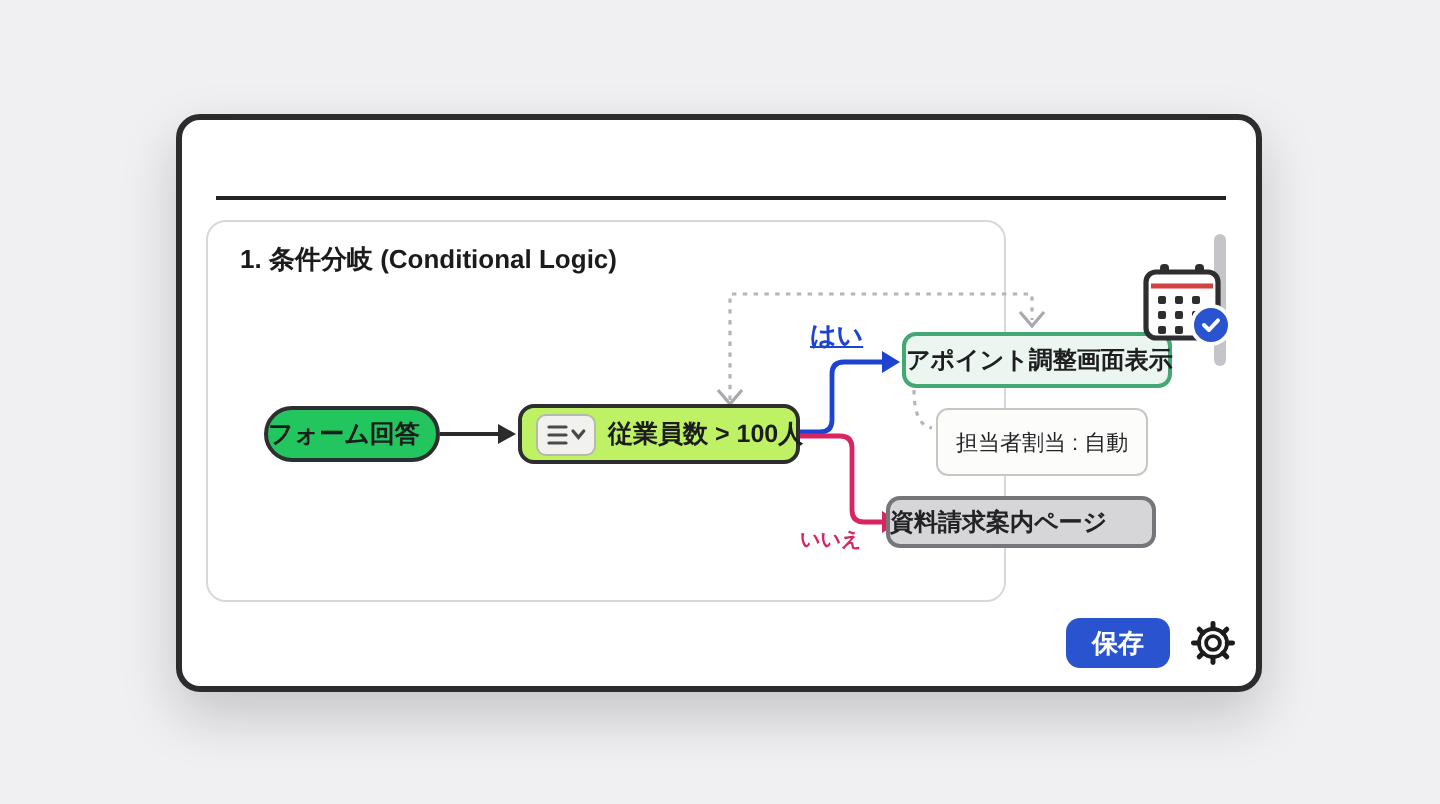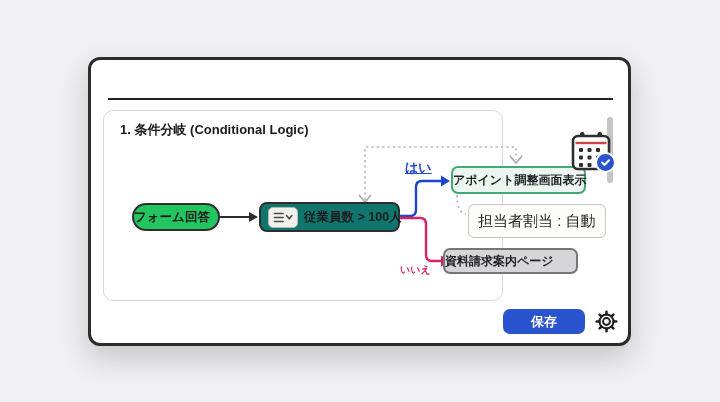--- a/index.html
+++ b/index.html
@@ -51,21 +51,21 @@
 
   
   .node{position:absolute;box-sizing:border-box;display:flex;align-items:center;justify-content:flex-start;white-space:nowrap;}
   .pill{
     left:28px;top:92px;width:88px;height:28px;
     background:#22c55e;border:2px solid #2e2e30;border-radius:15px;
     font-size:12.5px;font-weight:700;
   }
   .cond{
     left:155px;top:91px;width:141px;height:30px;
-    background:#0f766e;border:2px solid #2e2e30;border-radius:8px;
+    background:#bef264;border:2px solid #2e2e30;border-radius:8px;
     font-size:12.5px;font-weight:700;gap:6px;justify-content:flex-start;padding:0 7px;
   }
   .dd-btn{
     width:30px;height:21px;box-sizing:border-box;flex:0 0 auto;
     background:#f1f1ee;border:1px solid #b8b8b2;border-radius:5px;
     display:flex;align-items:center;justify-content:center;cursor:pointer;
   }
   .badge{
     position:absolute;left:156px;top:69px;
     background:var(--badge-bg,#20398f);color:#fff;
@@ -82,21 +82,21 @@
   }
   .target-yes{
     left:347px;top:55px;width:135px;height:28px;
     background:var(--approve-bg,#eaf6ef);
     border:2px solid var(--approve-border,#43a873);border-radius:7px;
     font-size:12px;font-weight:700;color:#1f1f21;
   }
   .assign{
     left:364px;top:93px;height:21px;padding:16px 9px;
     background:#fcfcfa;border:1.5px solid #c7c7c1;border-radius:6px;
-    font-size:15px;color:#232325;
+    font-size:11px;color:#232325;
   }
   .target-no{
     left:339px;top:137px;width:135px;height:26px;
     background:#d6d6d8;border:2px solid #76767a;border-radius:7px;
     font-size:12px;font-weight:700;color:#232325;
   }
   .calendar{position:absolute;left:466px;top:20px;width:42px;height:42px;z-index:3;}
   .check-badge{
     position:absolute;left:491px;top:41px;width:21px;height:21px;z-index:4;
     background:var(--save-bg,#2a53cf);border:2px solid #fff;border-radius:50%;
@@ -106,21 +106,21 @@
     position:absolute;left:516px;top:57px;width:6px;height:66px;
     background:#c4c4c9;border-radius:3px;
   }
   .footer{
     position:absolute;right:10px;bottom:9px;
     display:flex;align-items:center;gap:10px;
   }
   .save-btn{
     background:var(--save-bg,#2a53cf);color:#fff;border:none;
     font-family:inherit;font-size:13px;font-weight:700;
-    padding:6px 28px;border-radius:7px;cursor:pointer;line-height:1;
+    padding:6px 13px;border-radius:7px;cursor:pointer;line-height:1;
   }
   .gear{width:23px;height:23px;display:block;cursor:pointer;}
 </style>
 </head>
 <body>
 
 <div class="modal">
 
   <div class="modal-divider"></div>
 

